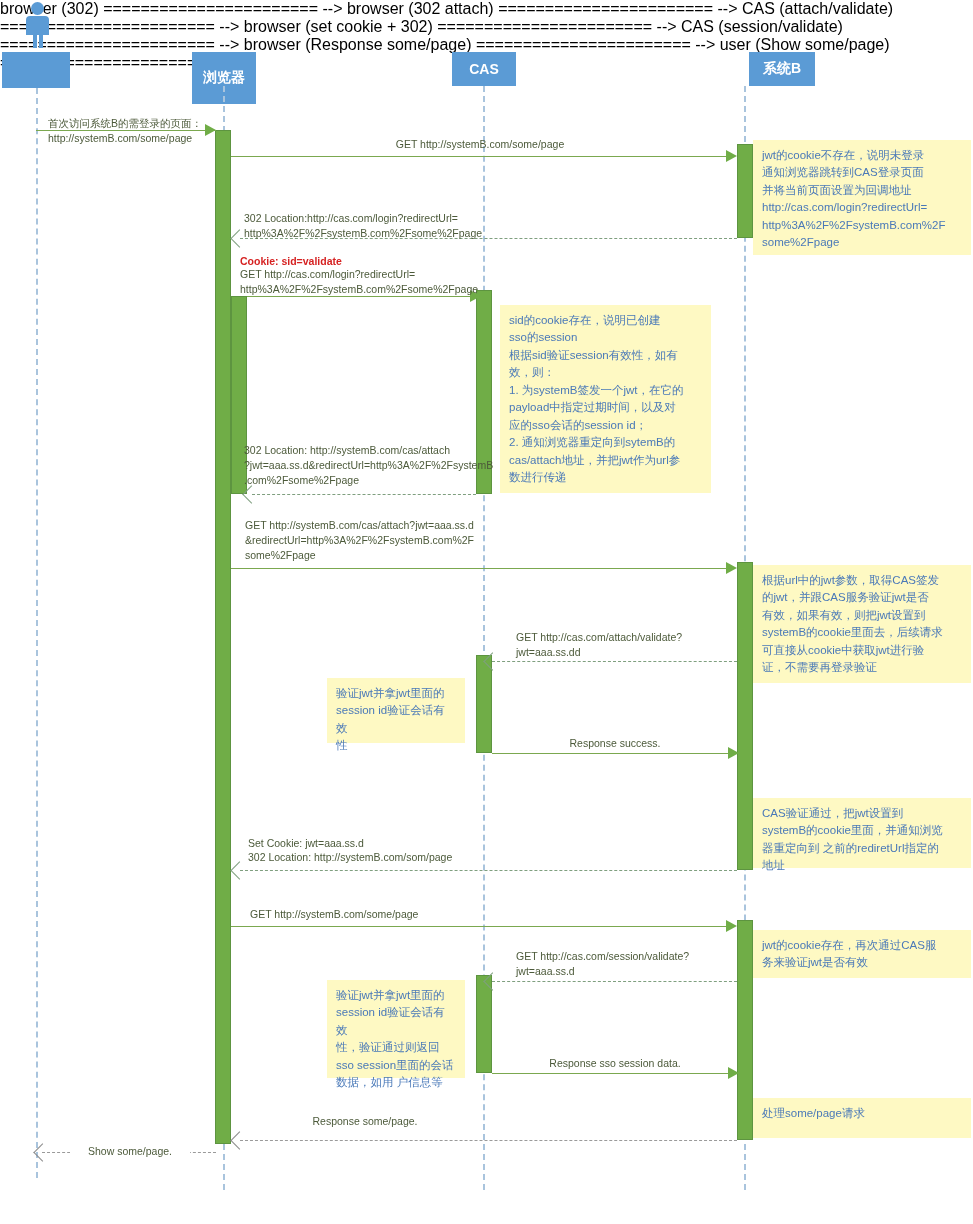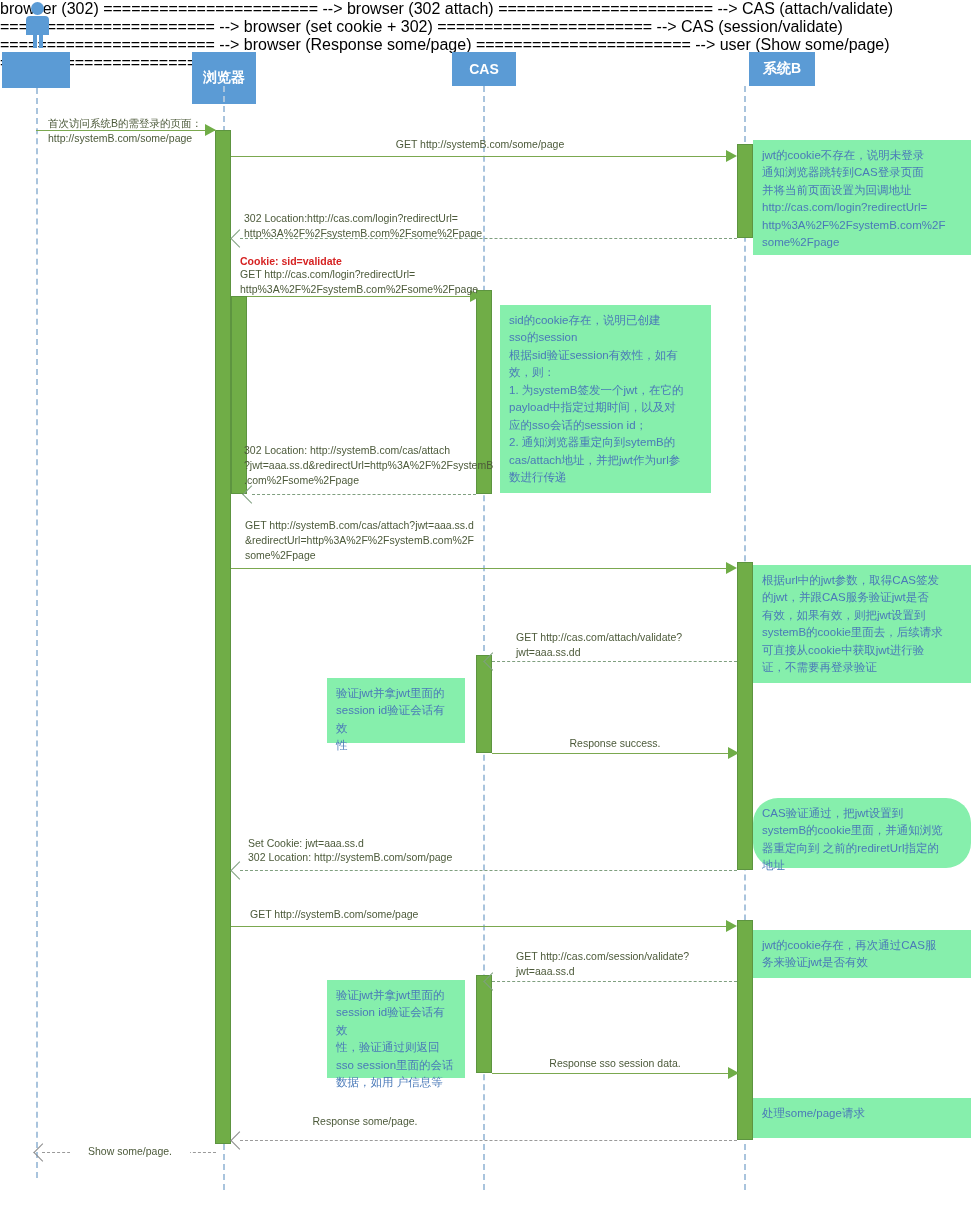--- a/index.html
+++ b/index.html
@@ -60,21 +60,21 @@
 
   .msg-label{
     position:absolute;font-size:10.5px;color:#4c5a3a;line-height:1.42;
     white-space:pre-line;
   }
   .msg-label.center{text-align:center;}
   .cookie-line{color:#d62222;font-weight:bold;}
 
   
   .note{
-    position:absolute;background:#86efac;color:#4a79b8;
+    position:absolute;background:#fef9c3;color:#4a79b8;
     font-size:11.5px;line-height:1.52;padding:7px 9px;
     box-sizing:border-box;white-space:pre-line;
   }
 </style>
 </head>
 <body>
 
 <div id="canvas">
 
   
@@ -229,21 +229,21 @@
 的jwt，并跟CAS服务验证jwt是否
 有效，如果有效，则把jwt设置到
 systemB的cookie里面去，后续请求
 可直接从cookie中获取jwt进行验
 证，不需要再登录验证</div>
 
   <div class="note" style="left:327px;top:678px;width:138px;height:65px;">验证jwt并拿jwt里面的
 session id验证会话有效
 性</div>
 
-  <div class="note" style="left:753px;top:798px;width:218px;height:70px;border-radius:25px;">CAS验证通过，把jwt设置到
+  <div class="note" style="left:753px;top:798px;width:218px;height:70px;">CAS验证通过，把jwt设置到
 systemB的cookie里面，并通知浏览
 器重定向到 之前的rediretUrl指定的
 地址</div>
 
   <div class="note" style="left:753px;top:930px;width:218px;height:48px;">jwt的cookie存在，再次通过CAS服
 务来验证jwt是否有效</div>
 
   <div class="note" style="left:327px;top:980px;width:138px;height:98px;">验证jwt并拿jwt里面的
 session id验证会话有效
 性，验证通过则返回

